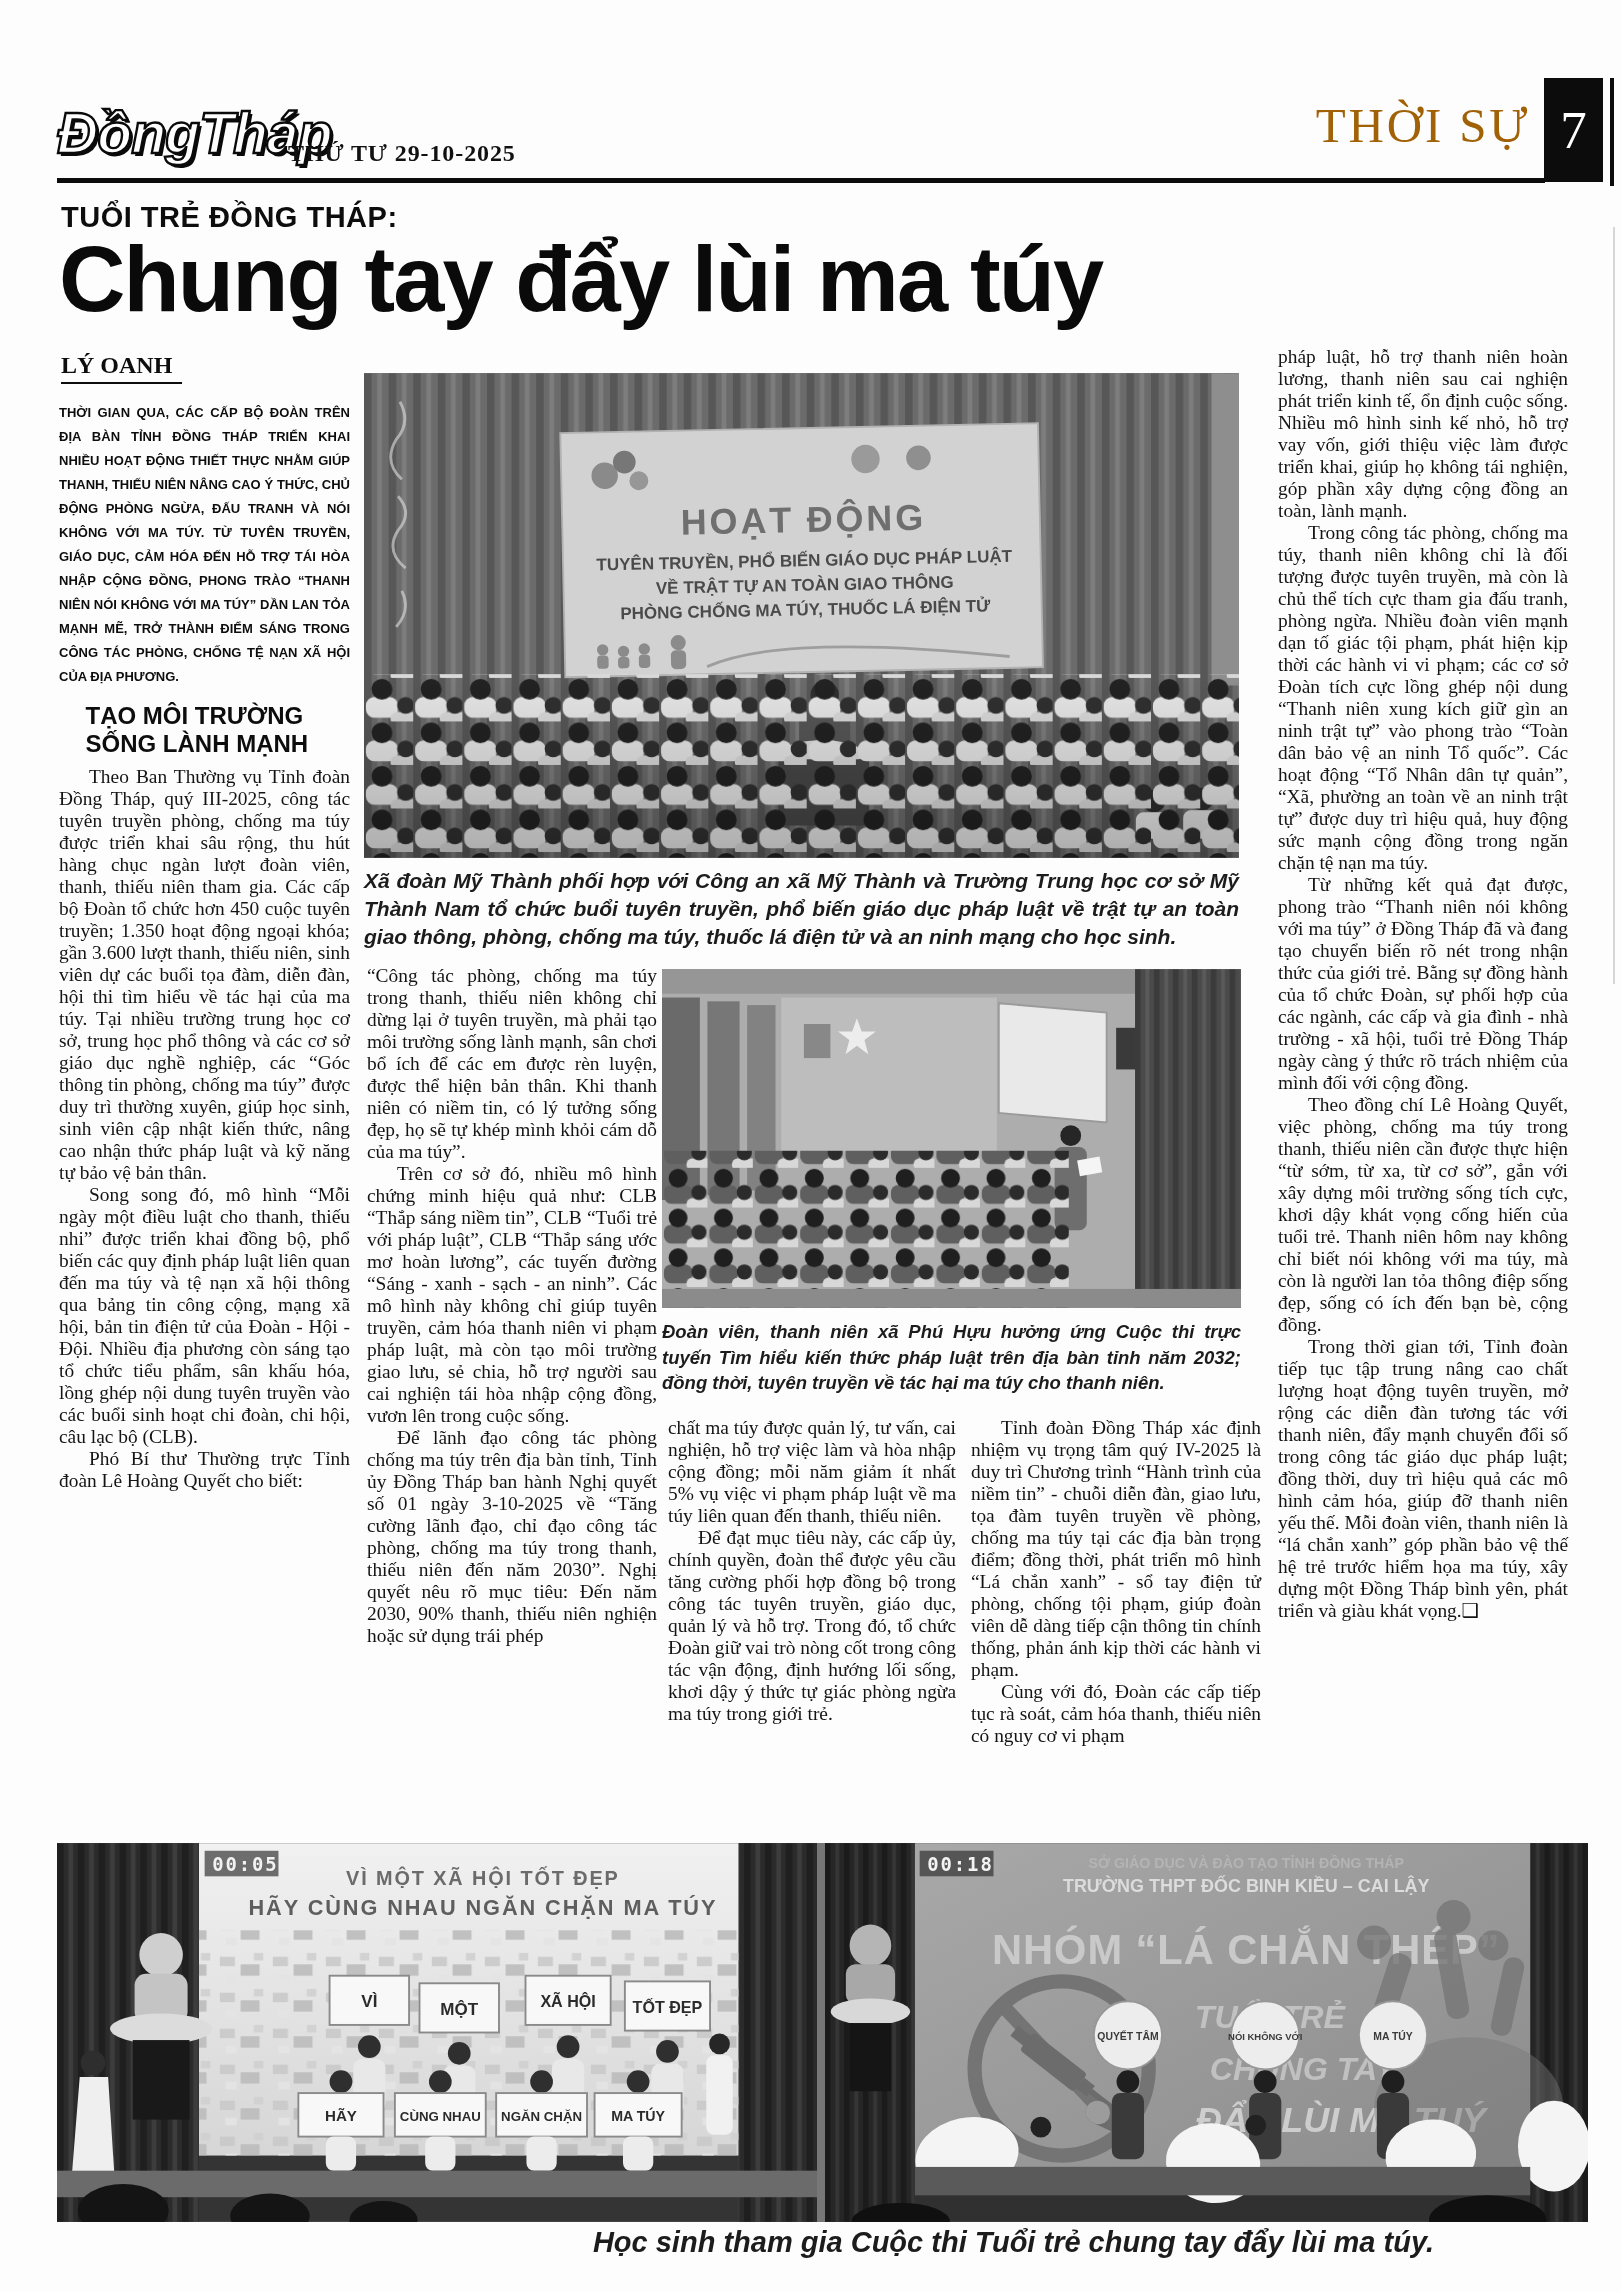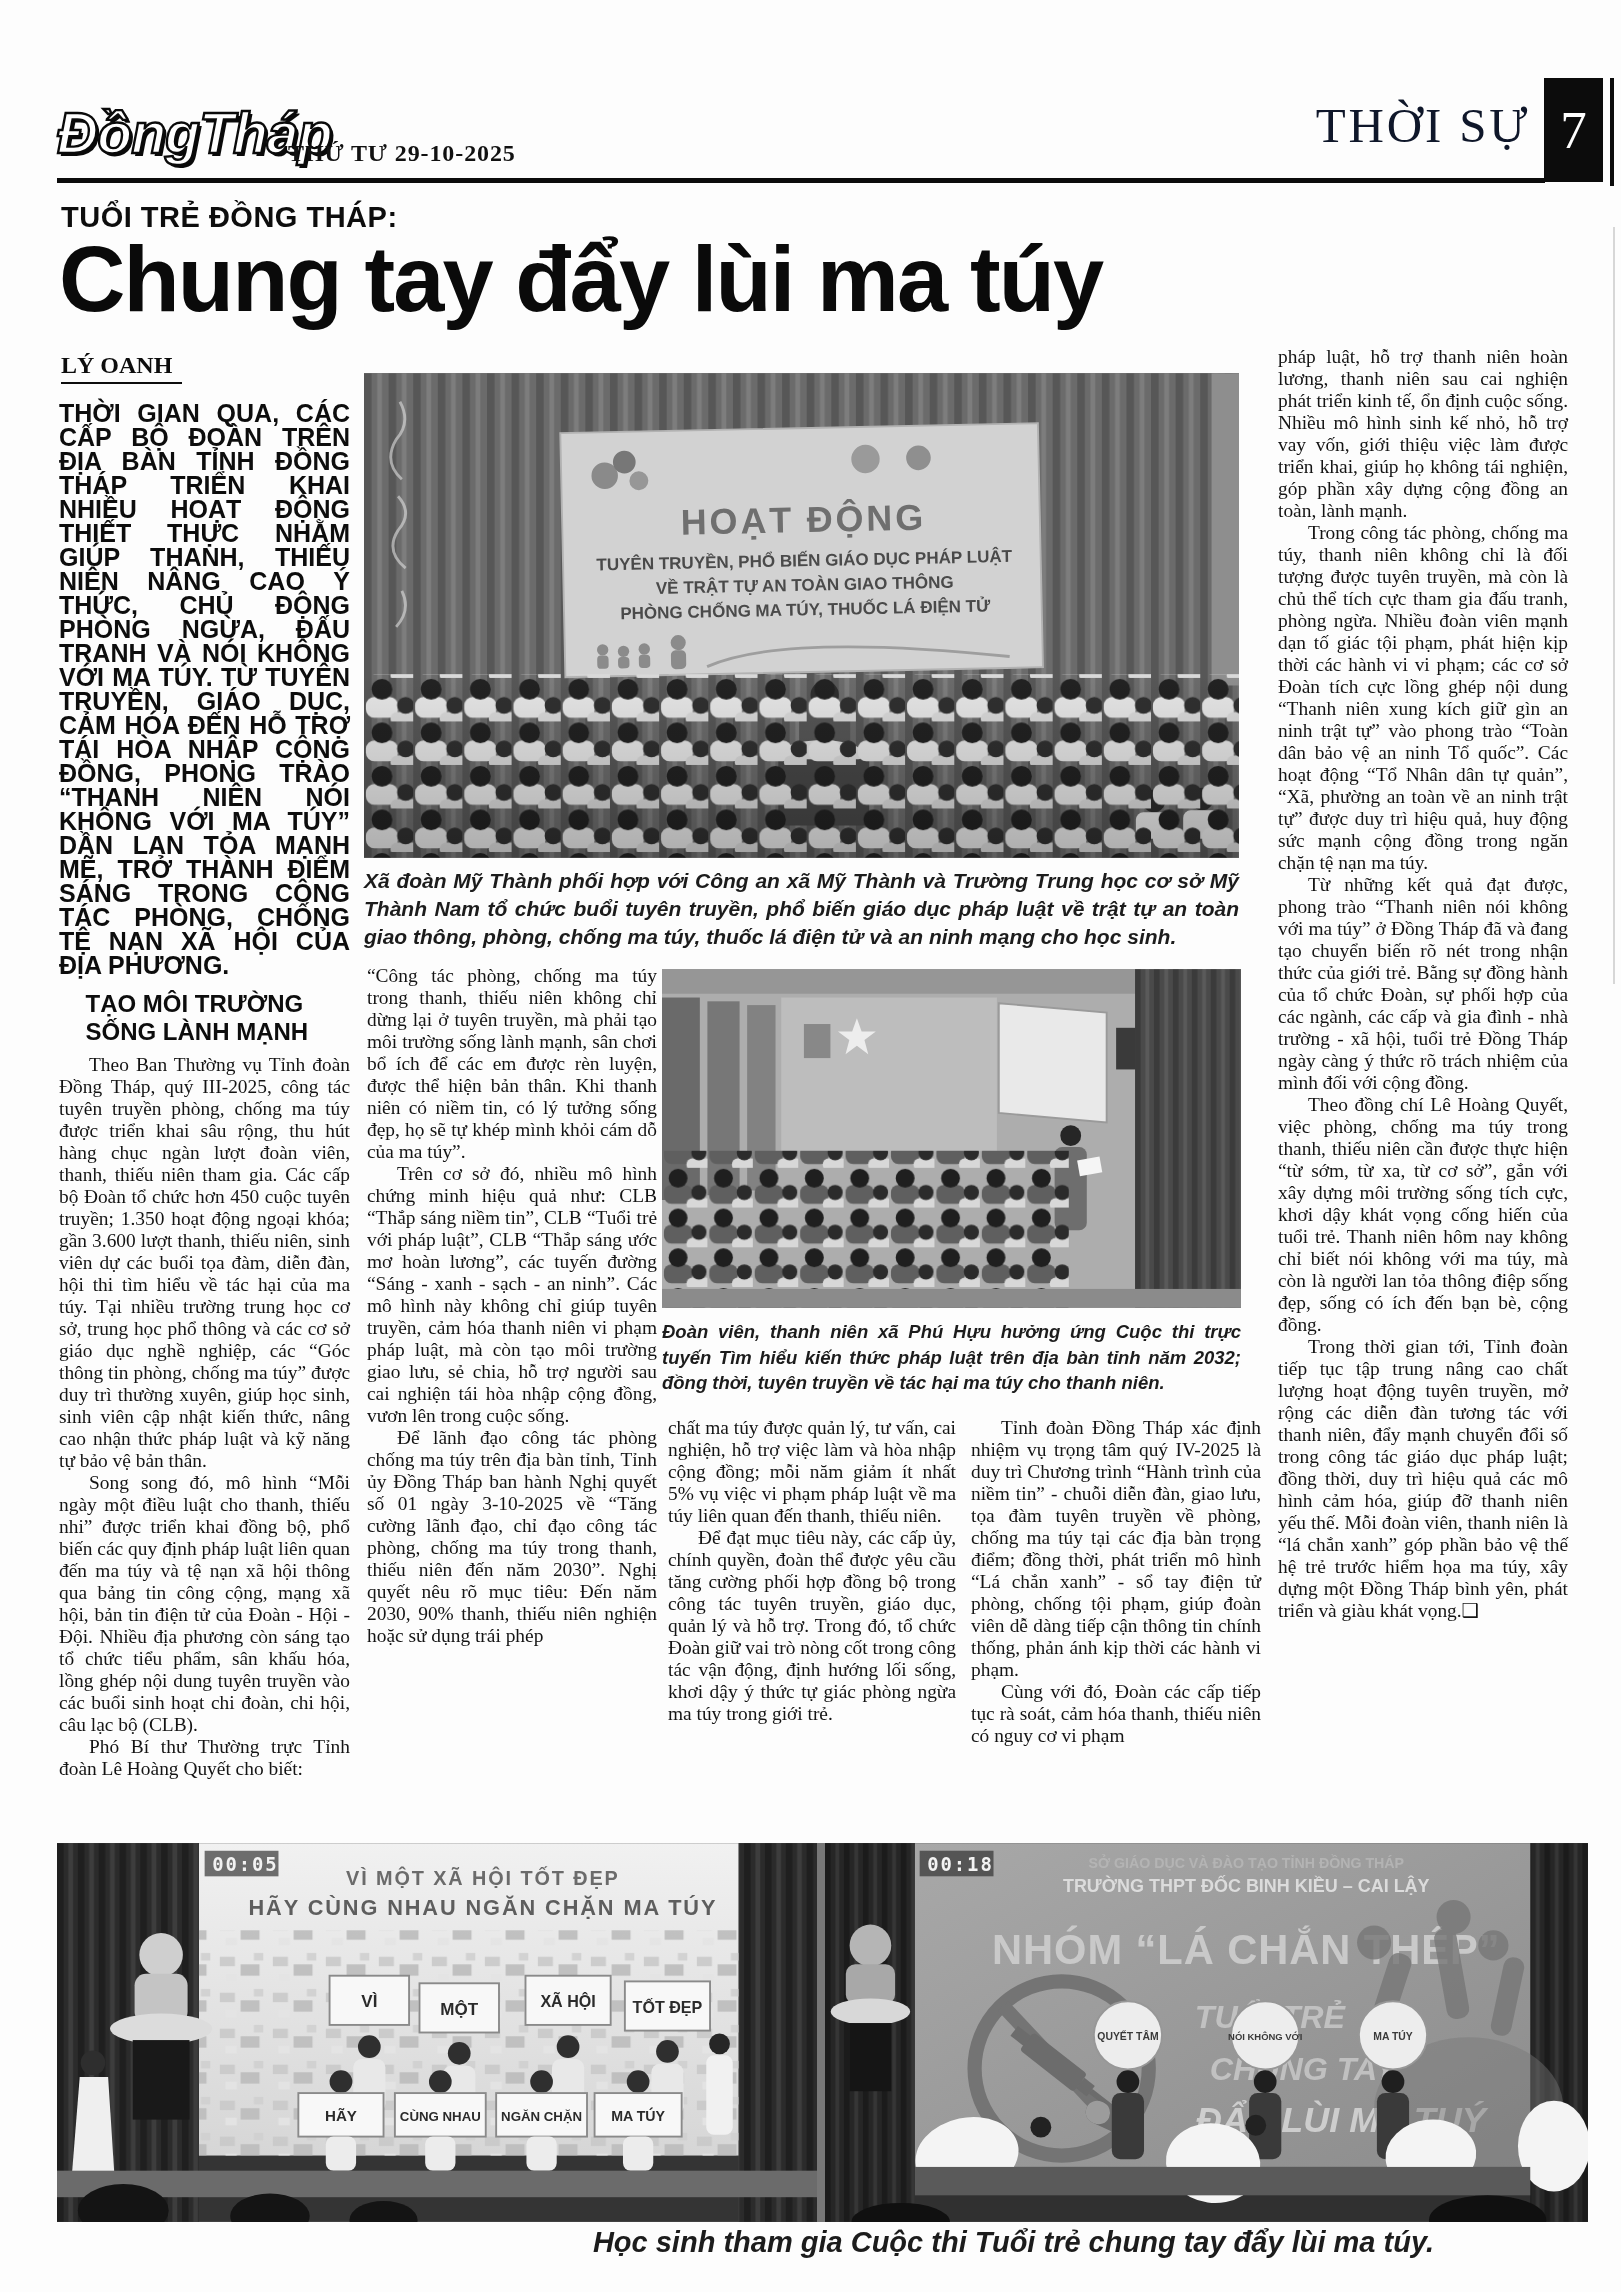--- a/index.html
+++ b/index.html
@@ -17,21 +17,21 @@
     white-space:nowrap;
   }
   .issue-date{
     position:absolute;left:288px;top:140px;
     font-family:"Liberation Serif",serif;font-weight:700;font-size:24px;
     letter-spacing:0.9px;white-space:nowrap;color:#111;
   }
   .section-label{
     position:absolute;right:91px;top:97px;
     font-family:"Liberation Serif",serif;font-size:49px;letter-spacing:2.8px;
-    color:#0f172a;white-space:nowrap;text-align:center;
+    color:#a16207;white-space:nowrap;text-align:center;
   }
   .pagenum-box{
     position:absolute;left:1544px;top:78px;width:59px;height:104px;
     background:#0c0c0c;display:flex;align-items:center;justify-content:center;
   }
   .pagenum-box span{
     font-family:"Liberation Serif",serif;font-size:53px;color:#fff;
   }
   .pagenum-sideline{position:absolute;left:1610px;top:78px;width:3.8px;height:108px;background:#0c0c0c;}
   .header-rule{position:absolute;left:57px;top:178px;width:1488px;height:4.7px;background:#0c0c0c;}
@@ -52,21 +52,21 @@
     font-family:"Liberation Serif",serif;font-weight:700;font-size:24px;
     color:#0d0d0d;border-bottom:2.8px solid #0d0d0d;padding:0 9.5px 2.8px 0;
   }
   
   .col{position:absolute;z-index:1;}
   .col .para{margin:0;font-size:19.4px;line-height:22px;text-align:justify;}
   .col .para.p{text-indent:30px;}
   .col .para.cont{text-indent:0;}
   .col .para.lead{
     font-family:"Liberation Sans",sans-serif;font-weight:700;
-    font-size:25px;line-height:24px;text-align:justify;color:#0d0d0d;
+    font-size:13px;line-height:24px;text-align:justify;color:#0d0d0d;
   }
   .col .para.h{
     font-family:"Liberation Sans",sans-serif;font-weight:700;
     font-size:24px;line-height:27.4px;text-align:left;text-indent:0;
     padding-left:26.5px;margin:13.2px 0 8.5px 0;color:#0d0d0d;
   }
   #col1{left:59px;top:401px;width:291px;}
   #col2{left:367px;top:965px;width:290px;}
   #col3{left:668px;top:1417px;width:288px;}
   #col4{left:971px;top:1417px;width:290px;}

